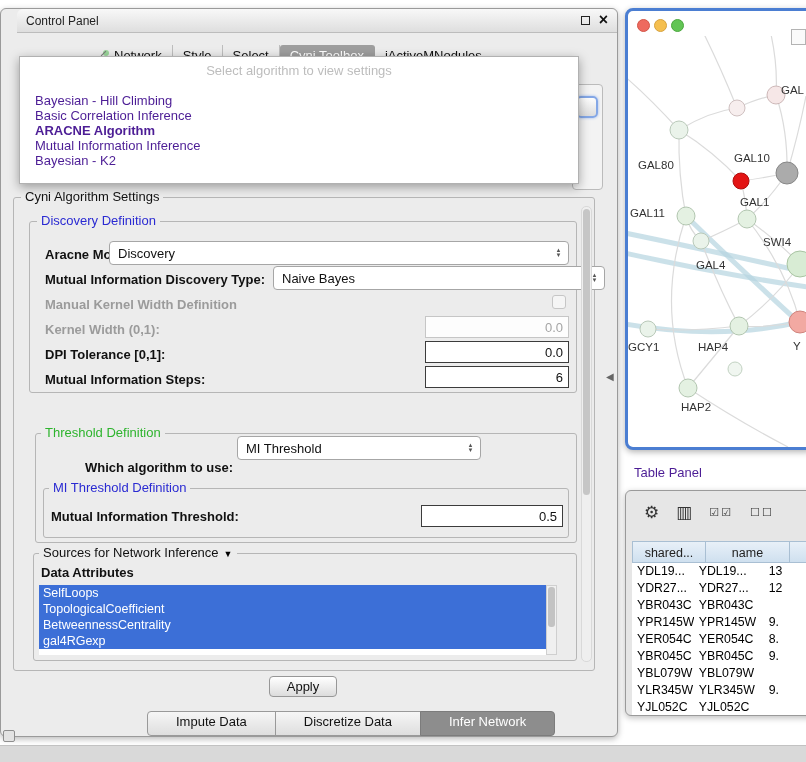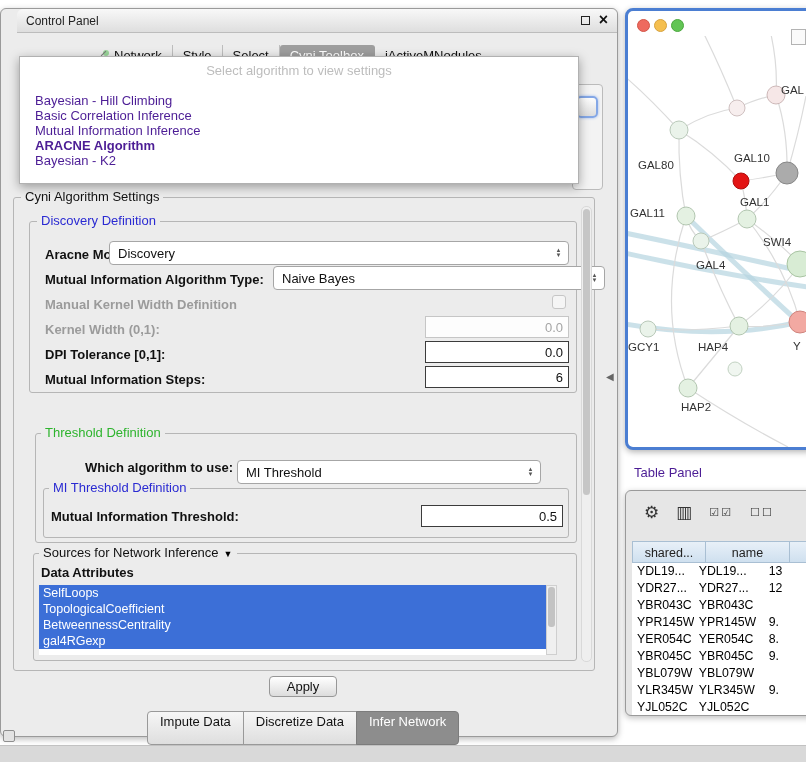--- a/index.html
+++ b/index.html
@@ -60,21 +60,21 @@
   .attr-sel{background:#3c6fd7;color:#fff}
   .list-scroll{position:absolute;left:545px;top:576px;width:11px;height:70px;background:#f0f0f0;border:1px solid #cfcfcf}
   .list-thumb{position:absolute;left:1px;top:1px;width:7px;height:40px;background:#c3c3c3;border-radius:3px}
 
   .main-scroll{position:absolute;left:580px;top:197px;width:11px;height:456px;background:#efefef;border:1px solid #d9d9d9;border-radius:5px}
   .main-thumb{position:absolute;left:1px;top:2px;width:7px;height:286px;background:#c6c6c6;border-radius:4px}
 
   .apply-btn{position:absolute;left:268px;top:667px;width:68px;height:21px;border:1px solid #979797;border-radius:4px;background:linear-gradient(#fff,#dcdcdc);font-size:13px;text-align:center;line-height:19px;color:#111}
 
   .bottom-tabs{position:absolute;left:146px;top:702px;display:flex}
-  .btab{height:34px;line-height:19px;padding:0 12px;font-size:13px;border:1px solid #999;background:linear-gradient(#f6f6f6,#dedede);color:#111;margin-left:-1px;white-space:nowrap}
+  .btab{height:25px;line-height:19px;padding:0 28px;font-size:13px;border:1px solid #999;background:linear-gradient(#f6f6f6,#dedede);color:#111;margin-left:-1px;white-space:nowrap}
   .btab:first-child{border-radius:4px 0 0 4px;margin-left:0}
   .btab:last-child{border-radius:0 4px 4px 0}
   .btab.active{background:#8d8d8d;color:#fff;border-color:#7c7c7c}
 
   .splitter{position:absolute;left:605px;top:362px;font-size:10px;color:#666}
 
   
   .net-win{position:absolute;left:625px;top:8px;width:190px;height:442px;border:3px solid #4b7ed2;border-radius:8px;background:#fff;box-shadow:0 2px 6px rgba(0,0,0,.3)}
   .tl{position:absolute;top:8px;width:13px;height:13px;border-radius:50%}
   .tl.red{left:9px;background:#ee6a5f;border:1px solid #d35548}
@@ -137,42 +137,42 @@
     <div class="frag-panel">
       <span class="frag-btn"></span>
     </div>
 
     <div class="popup">
       <div class="dd-placeholder">Select algorithm to view settings</div>
       <div class="dd-gap"></div>
       <div>
           <div class="dd-item">Bayesian - Hill Climbing</div>
           <div class="dd-item">Basic Correlation Inference</div>
+          <div class="dd-item dd-sel">ARACNE Algorithm</div>
           <div class="dd-item">Mutual Information Inference</div>
-          <div class="dd-item dd-sel">ARACNE Algorithm</div>
           <div class="dd-item">Bayesian - K2</div>
         </div>
     </div>
 
     <div class="groupbox" style="left:12px;top:188px;width:582px;height:474px"></div>
     <span class="grouplabel" style="left:20px;top:180px">Cyni Algorithm Settings</span>
 
     <div class="groupbox" style="left:28px;top:212px;width:548px;height:172px"></div>
     <span class="grouplabel blue" style="left:36px;top:204px">Discovery Definition</span>
 
     <span class="lbl" style="left:44px;top:238px">Aracne Mode:</span>
     <div class="combo" style="left:108px;top:232px;width:460px">
       <span class="combo-val">Discovery</span>
       <span class="stepper">
           <i>▲</i>
           <i>▼</i>
         </span>
     </div>
 
-    <span class="lbl" style="left:44px;top:263px">Mutual Information Algorithm Type:</span>
+    <span class="lbl" style="left:44px;top:263px">Mutual Information Discovery Type:</span>
     <div class="combo" style="left:272px;top:257px;width:332px">
       <span class="combo-val">Naive Bayes</span>
       <span class="stepper">
           <i>▲</i>
           <i>▼</i>
         </span>
     </div>
 
     <span class="lbl dis" style="left:44px;top:288px">Manual Kernel Width Definition</span>
     <span class="checkbox" style="left:551px;top:286px"></span>
@@ -184,21 +184,21 @@
     <input class="field strong" style="left: 424px; top: 332px; width: 144px;" value="0.0">
 
     <span class="lbl" style="left:44px;top:363px">Mutual Information Steps:</span>
     <input class="field strong" style="left: 424px; top: 357px; width: 144px;" value="6">
 
 
     <div class="groupbox" style="left:34px;top:424px;width:542px;height:110px"></div>
     <span class="grouplabel green" style="left:40px;top:416px">Threshold Definition</span>
 
     <span class="lbl" style="left:84px;top:451px">Which algorithm to use:</span>
-    <div class="combo" style="left:236px;top:451px;width:304px">
+    <div class="combo" style="left:236px;top:427px;width:244px">
       <span class="combo-val">MI Threshold</span>
       <span class="stepper">
           <i>▲</i>
           <i>▼</i>
         </span>
     </div>
 
     <div class="groupbox" style="left:42px;top:479px;width:526px;height:50px"></div>
     <span class="grouplabel blue" style="left:48px;top:471px">MI Threshold Definition</span>
     <span class="lbl" style="left:50px;top:500px">Mutual Information Threshold:</span>

